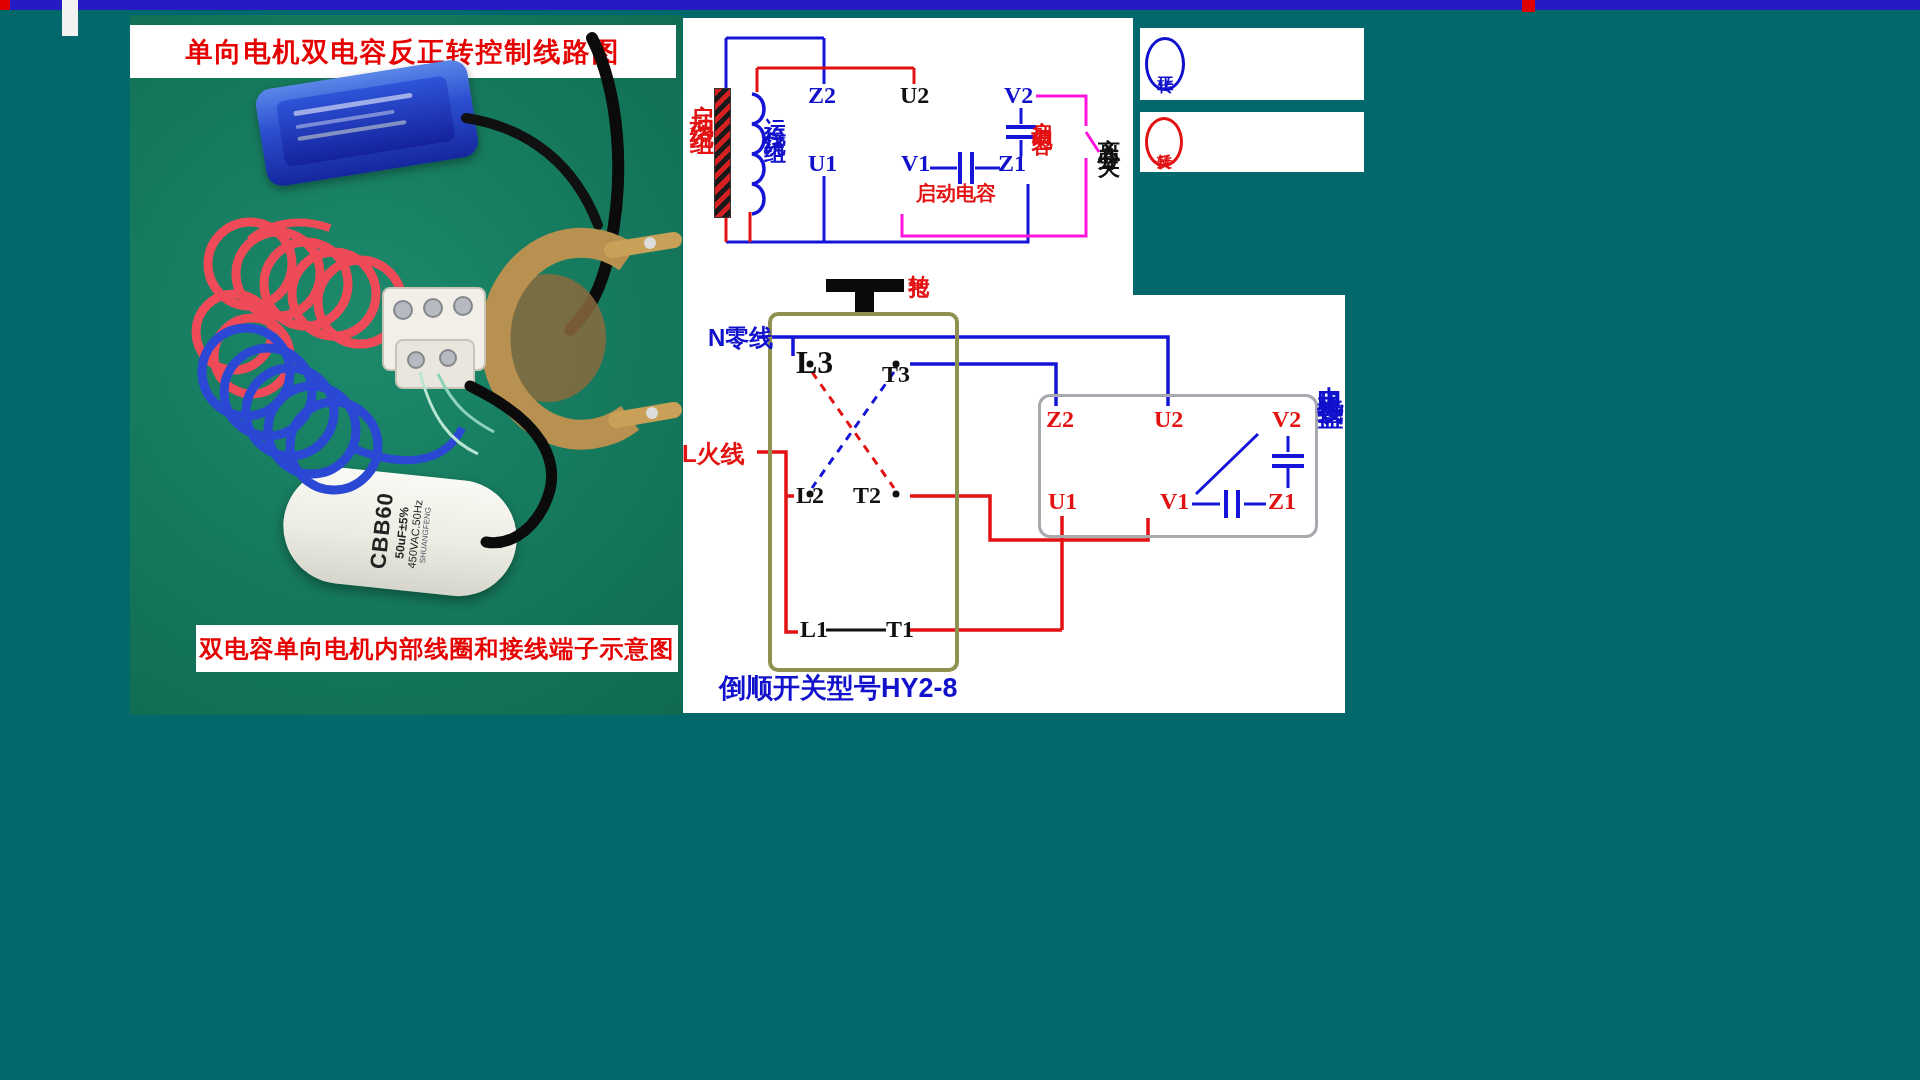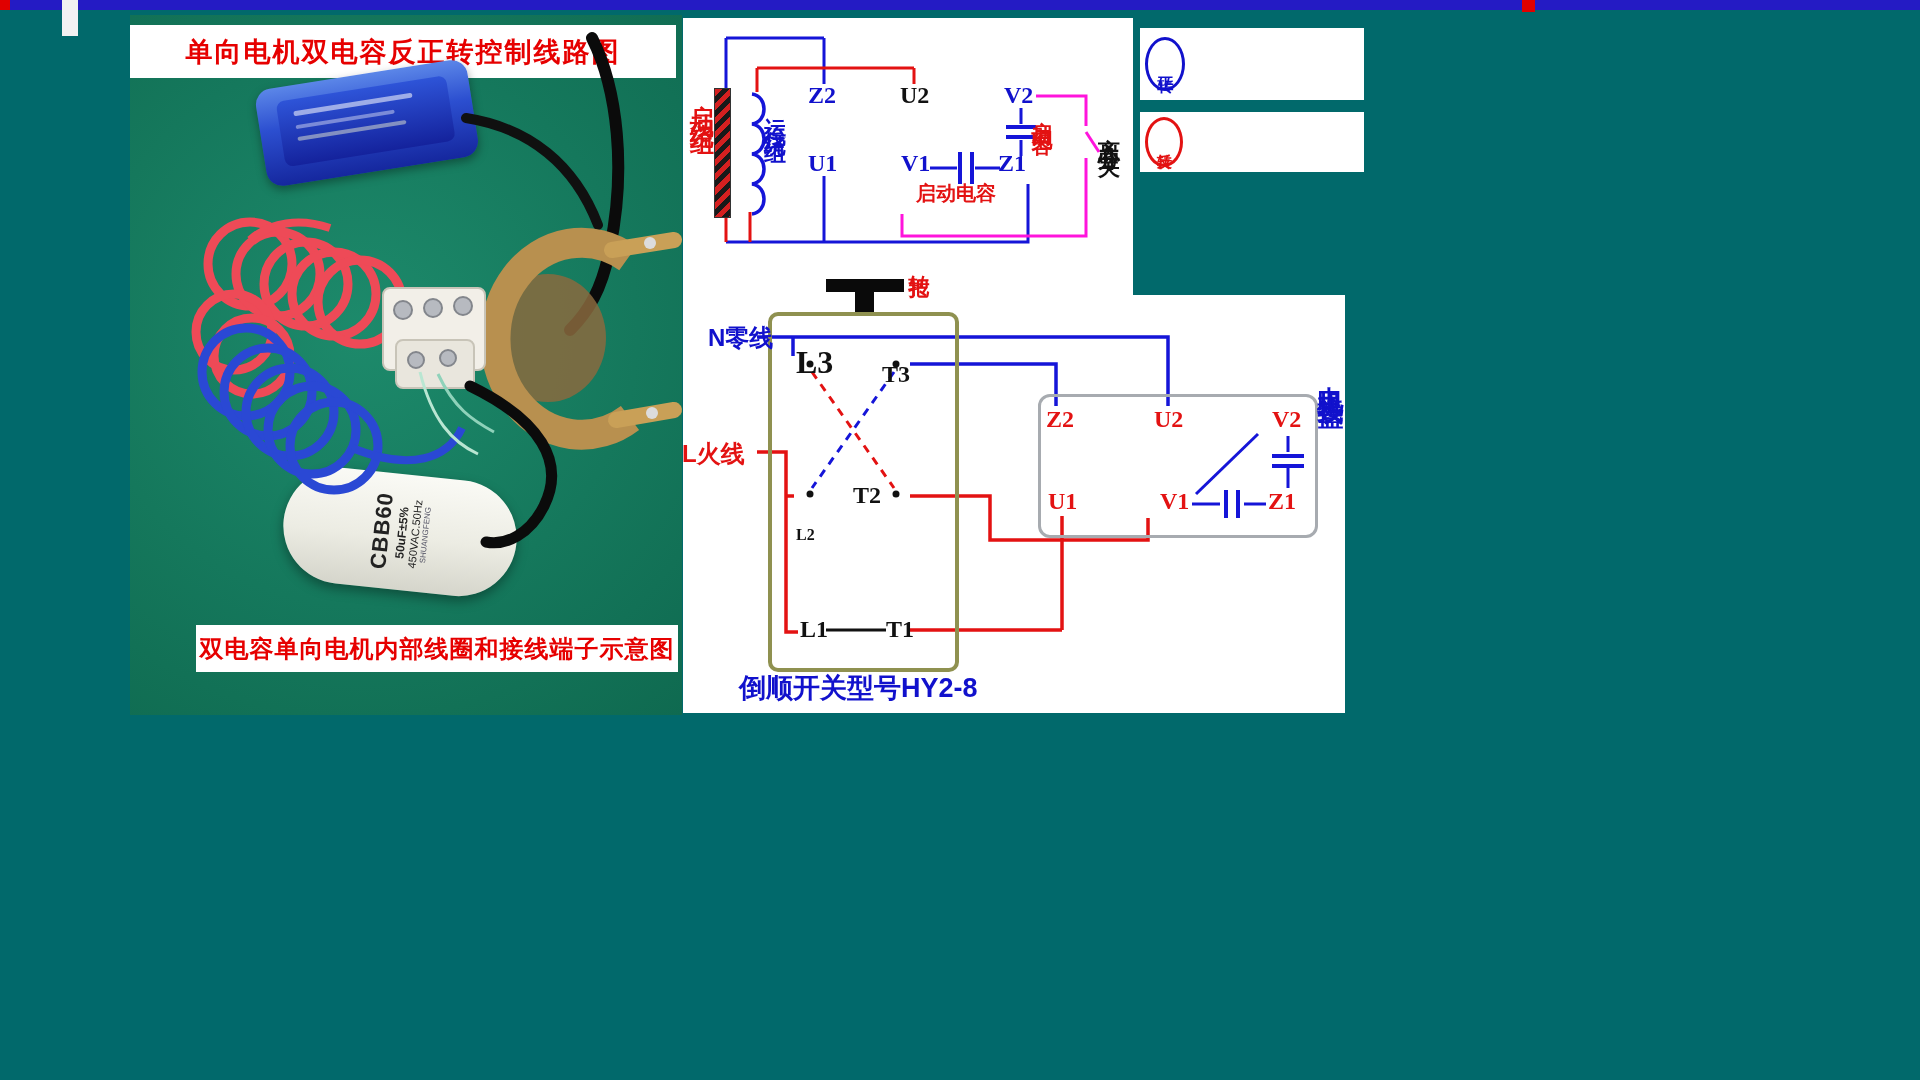--- a/index.html
+++ b/index.html
@@ -187,25 +187,25 @@
   <div class="lbl serifl blue" style="left:998px;top:150px;font-size:24px;">Z1</div>
   <div class="lbl red" style="left:916px;top:180px;font-size:20px;">启动电容</div>
   <div class="lbl vtext red" style="left:1028px;top:104px;font-size:21px;letter-spacing:4px;">启动电容</div>
   <div class="lbl vtext blk" style="left:1094px;top:120px;font-size:22px;letter-spacing:6px;">离心开关</div>
 
   <div class="lbl vtext red" style="left:905px;top:258px;font-size:21px;letter-spacing:2px;">转把</div>
   <div class="lbl blue" style="left:684px;top:322px;font-size:24px;margin-left:24px;">N零线</div>
   <div class="lbl red" style="left:682px;top:438px;font-size:24px;">L火线</div>
   <div class="lbl serifl blk" style="left:796px;top:344px;font-size:32px;">L3</div>
   <div class="lbl serifl blk" style="left:882px;top:361px;font-size:24px;">T3</div>
-  <div class="lbl serifl blk" style="left:796px;top:482px;font-size:16px;margin-top:44px;">L2</div>
+  <div class="lbl serifl blk" style="left:796px;top:482px;font-size:24px;">L2</div>
   <div class="lbl serifl blk" style="left:853px;top:482px;font-size:24px;">T2</div>
   <div class="lbl serifl blk" style="left:800px;top:616px;font-size:24px;">L1</div>
   <div class="lbl serifl blk" style="left:886px;top:616px;font-size:24px;">T1</div>
-  <div class="lbl blue" style="left:739px;top:670px;font-size:27px;">倒顺开关型号HY2-8</div>
+  <div class="lbl blue" style="left:719px;top:670px;font-size:27px;">倒顺开关型号HY2-8</div>
 
   <div class="lbl serifl red" style="left:1046px;top:406px;font-size:24px;">Z2</div>
   <div class="lbl serifl red" style="left:1154px;top:406px;font-size:24px;">U2</div>
   <div class="lbl serifl red" style="left:1272px;top:406px;font-size:24px;">V2</div>
   <div class="lbl serifl red" style="left:1048px;top:488px;font-size:24px;">U1</div>
   <div class="lbl serifl red" style="left:1160px;top:488px;font-size:24px;">V1</div>
   <div class="lbl serifl red" style="left:1268px;top:488px;font-size:24px;">Z1</div>
   <div class="lbl vtext blue" style="left:1314px;top:366px;font-size:26px;letter-spacing:4px;">电机接线盒</div>
 
 </div>

